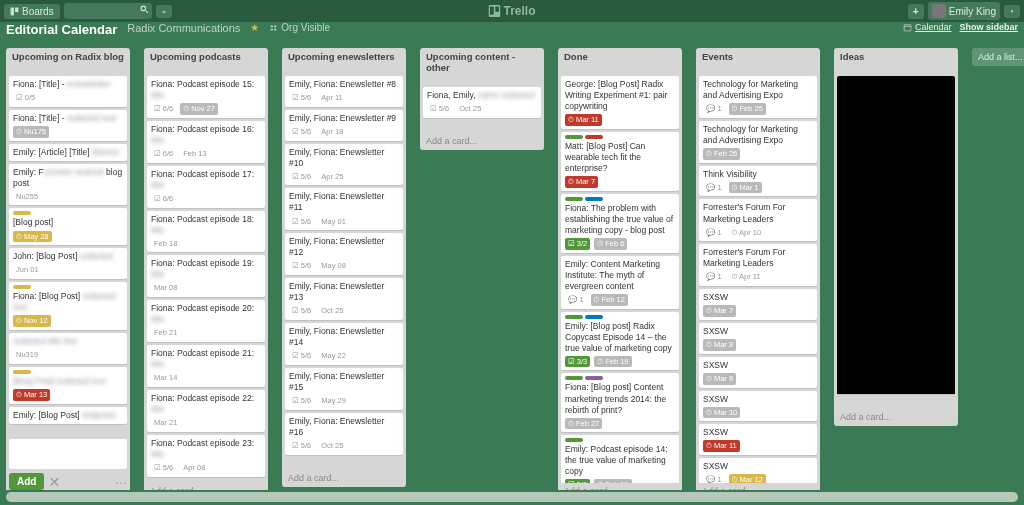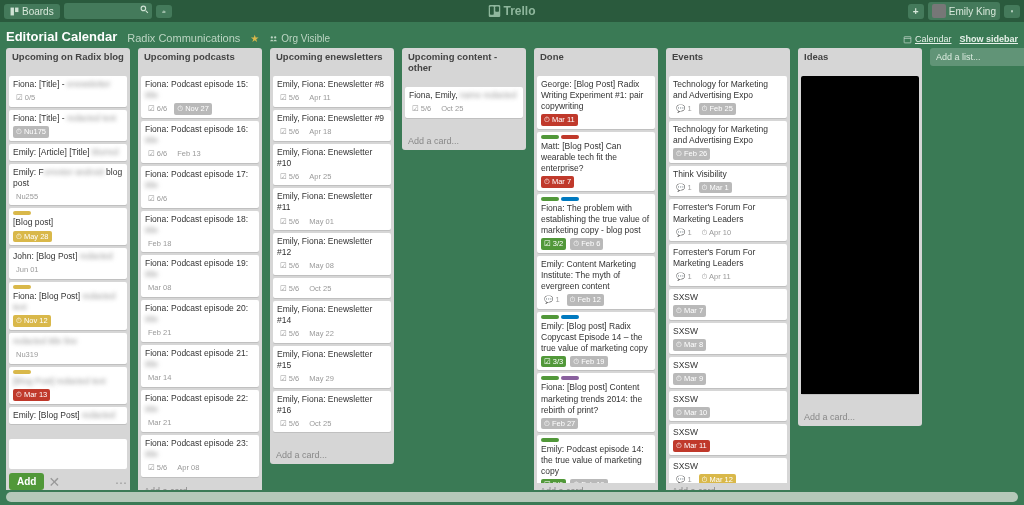--- a/index.html
+++ b/index.html
@@ -65,36 +65,36 @@
 #header .right { display: flex; gap: 4px; align-items: center; }
 #header .avatar {
   width: 14px; height: 14px;
   background: #777;
   border-radius: 2px;
 }
 
 #board-header {
   height: 22px;
   display: flex;
-  align-items: flex-end;
+  align-items: flex-start;
   padding: 0 6px;
   gap: 10px;
   color: #d8e8db;
   font-size: 10px;
 }
 #board-header .title { font-size: 13px; font-weight: bold; color: #fff; }
 #board-header .org { color: #bcd5c3; font-size: 11px; }
 #board-header .star { color: #d9b84a; font-size: 10px; }
 #board-header .right { margin-left: auto; display: flex; gap: 8px; color: #e6f1e9; font-size: 9px; }
 #board-header .right a { color: #e6f1e9; text-decoration: underline; cursor: pointer; font-weight: bold; }
 
 #board {
   flex: 1;
   display: flex;
-  gap: 8px;
+  gap: 14px;
   padding: 4px 6px 0 6px;
   overflow-x: auto;
   overflow-y: hidden;
   align-items: flex-start;
 }
 .list {
   width: 124px;
   background: #d6d6d6;
   border-radius: 3px;
   display: flex;
@@ -434,20 +434,21 @@
           </div>
         </div>
         <div class="card">
           <div class="title">Emily, Fiona: Enewsletter #12</div>
           <div class="footer">
             <span class="badge ">☑ 5/6</span>
             <span class="badge ">May 08</span>
           </div>
         </div>
         <div class="card">
+          <div class="title">Emily, Fiona: Enewsletter #13</div>
           <div class="footer">
             <span class="badge ">☑ 5/6</span>
             <span class="badge ">Oct 25</span>
           </div>
         </div>
         <div class="card">
           <div class="title">Emily, Fiona: Enewsletter #14</div>
           <div class="footer">
             <span class="badge ">☑ 5/6</span>
             <span class="badge ">May 22</span>

